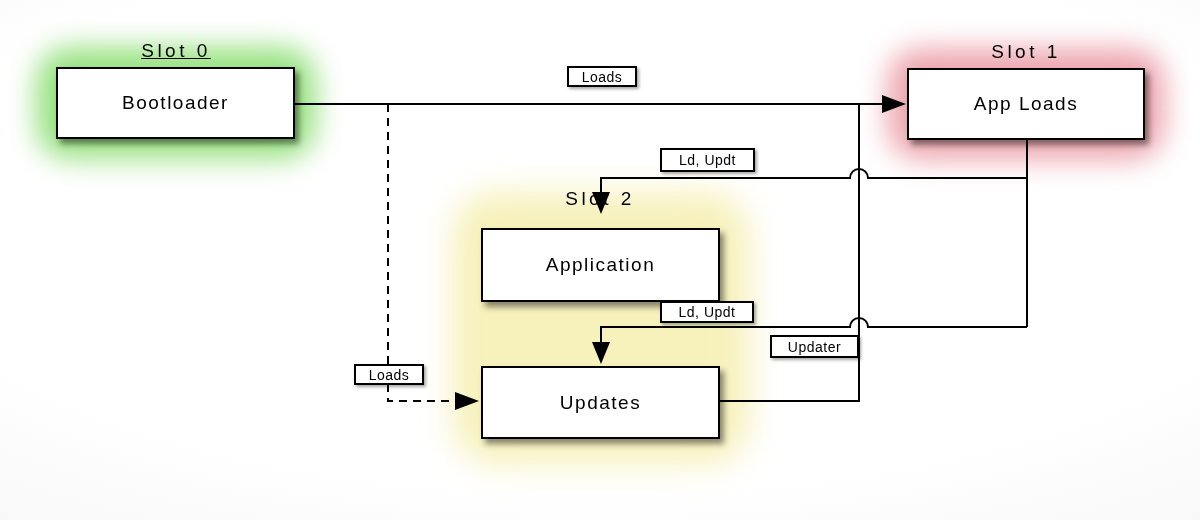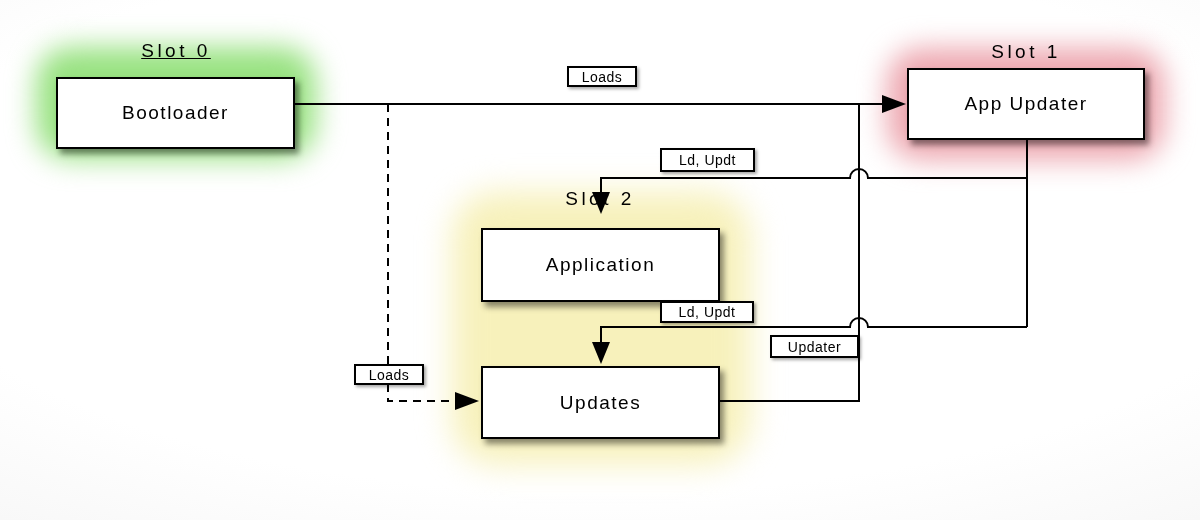--- a/index.html
+++ b/index.html
@@ -29,21 +29,21 @@
   #connectors{position:absolute;left:0;top:0;z-index:3;}
   #connectors path{stroke:#000;stroke-width:2;fill:none;}
   #connectors polygon{fill:#000;stroke:none;}
   
   .node{
     position:absolute;z-index:4;background:#fff;border:2px solid #000;
     display:flex;align-items:center;justify-content:center;
     font-size:19px;letter-spacing:1.5px;color:#000;
     box-shadow:4px 5px 6px rgba(0,0,0,0.45);
   }
-  #node-bootloader{left:56px;top:77px;width:235px;height:68px;}
+  #node-bootloader{left:56px;top:67px;width:235px;height:68px;}
   #node-apploader{left:907px;top:68px;width:234px;height:68px;}
   #node-application{left:481px;top:228px;width:235px;height:70px;}
   #node-updater{left:481px;top:366px;width:235px;height:69px;}
   
   .edge-label{
     position:absolute;z-index:5;background:#fff;border:2px solid #000;
     display:flex;align-items:center;justify-content:center;
     font-size:14px;letter-spacing:0.5px;color:#000;white-space:nowrap;
     box-shadow:2px 2px 3px rgba(0,0,0,0.35);
   }
@@ -82,21 +82,21 @@
     <polygon points="601,364 592,342 610,342"></polygon>
 
     <path d="M388 104 V401 H455" stroke-dasharray="8 6"></path>
     <polygon points="479,401 455,392 455,410"></polygon>
   </svg>
 
   <div class="node" id="node-bootloader">
     <span>Bootloader</span>
   </div>
   <div class="node" id="node-apploader">
-    <span>App Updater</span>
+    <span>App Loads</span>
   </div>
   <div class="node" id="node-application">
     <span>Application</span>
   </div>
   <div class="node" id="node-updater">
     <span>Updates</span>
   </div>
 
   <div class="edge-label" id="label-loads-top">Loads</div>
   <div class="edge-label" id="label-ld-updt-upper">Ld, Updt</div>

